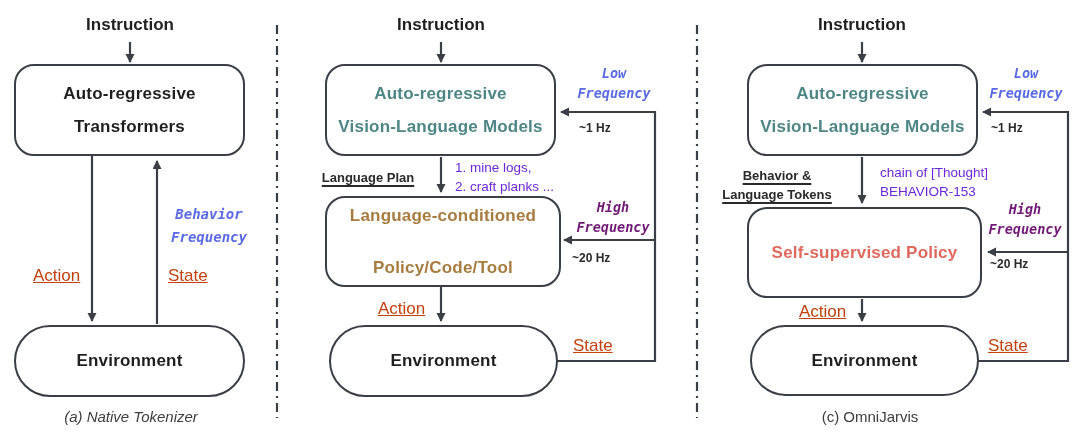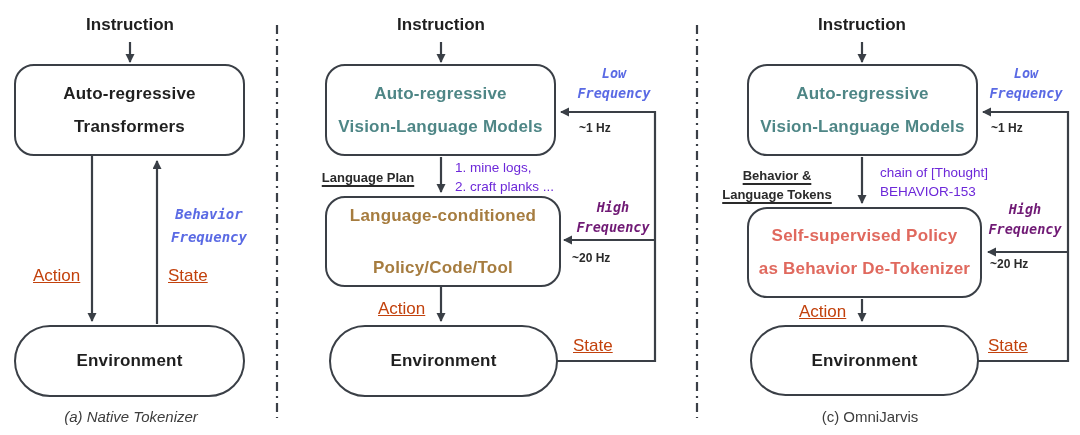--- a/index.html
+++ b/index.html
@@ -163,21 +163,20 @@
     <div><span class="ul">Behavior &amp;</span></div>
     <div><span class="ul">Language Tokens</span></div>
   </div>
   <div class="note" style="left:880px;top:163px;">
     <div>chain of [Thought]</div>
     <div>BEHAVIOR-153</div>
   </div>
 
   <div class="node" style="left:747px;top:207px;width:235px;height:91px;">
     <div class="ln salmon">Self-supervised Policy</div>
-    <div class="ln salmon">as Behavior De-Tokenizer</div>
   </div>
 
   <div class="mono-note green" style="left:975px;top:199px;width:100px;">
     <div>High</div>
     <div>Frequency</div>
   </div>
   <div class="rate" style="left:990px;top:257px;">~20 Hz</div>
 
   <div class="flow-label" style="left:799px;top:302px;font-size:17px;">Action</div>
 

